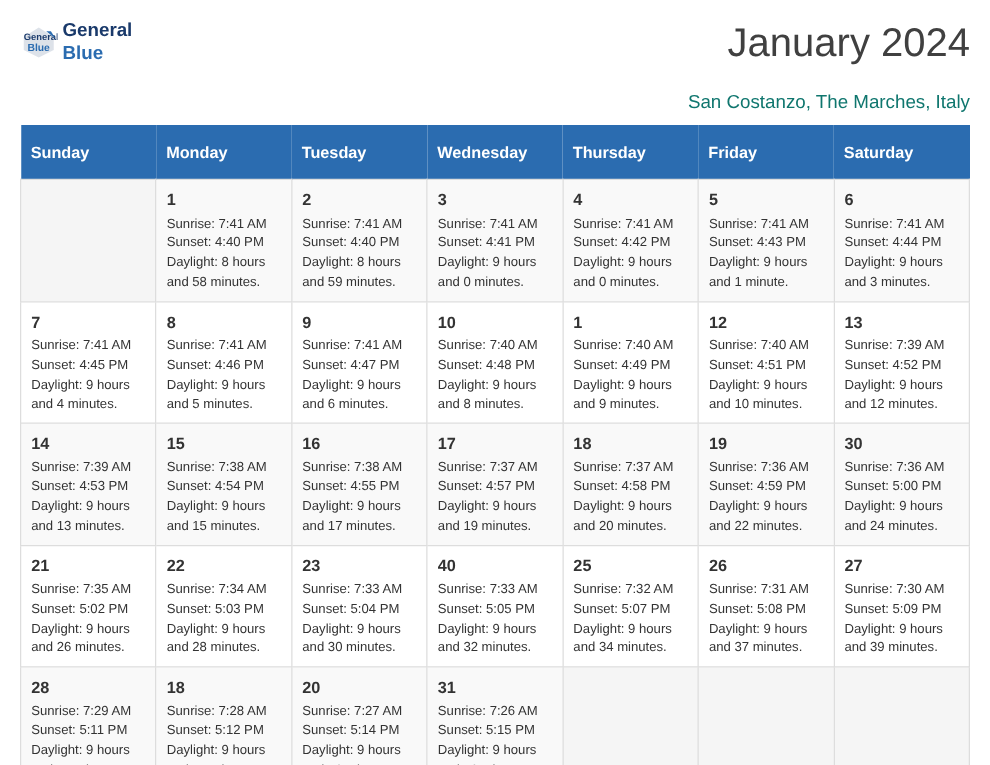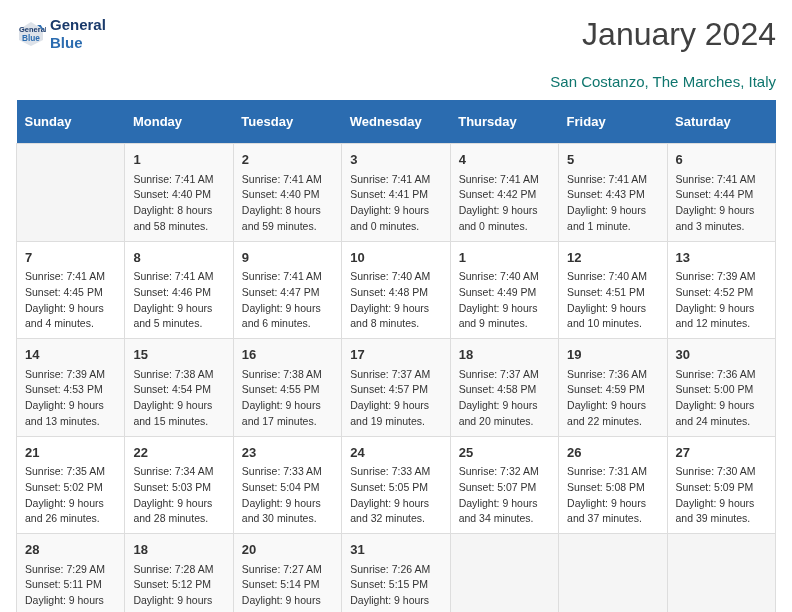--- a/index.html
+++ b/index.html
@@ -209,21 +209,21 @@
         </td>
         <td>
           <span class="day-number">22</span>
           <div class="day-details">Sunrise: 7:34 AM<br>Sunset: 5:03 PM<br>Daylight: 9 hours<br>and 28 minutes.</div>
         </td>
         <td>
           <span class="day-number">23</span>
           <div class="day-details">Sunrise: 7:33 AM<br>Sunset: 5:04 PM<br>Daylight: 9 hours<br>and 30 minutes.</div>
         </td>
         <td>
-          <span class="day-number">24</span>
+          <span class="day-number">40</span>
           <div class="day-details">Sunrise: 7:33 AM<br>Sunset: 5:05 PM<br>Daylight: 9 hours<br>and 32 minutes.</div>
         </td>
         <td>
           <span class="day-number">25</span>
           <div class="day-details">Sunrise: 7:32 AM<br>Sunset: 5:07 PM<br>Daylight: 9 hours<br>and 34 minutes.</div>
         </td>
         <td>
           <span class="day-number">26</span>
           <div class="day-details">Sunrise: 7:31 AM<br>Sunset: 5:08 PM<br>Daylight: 9 hours<br>and 37 minutes.</div>
         </td>

